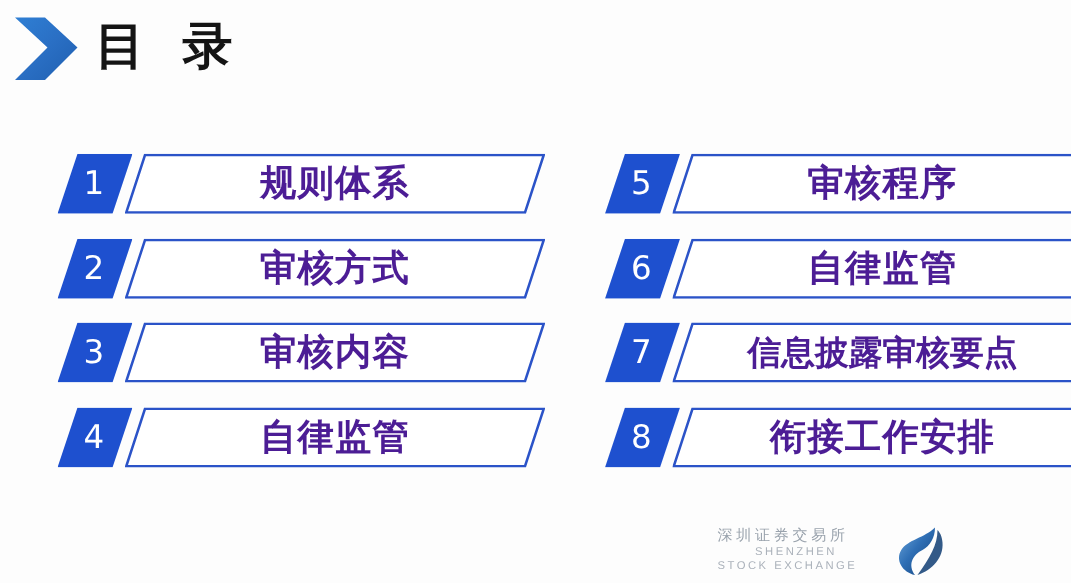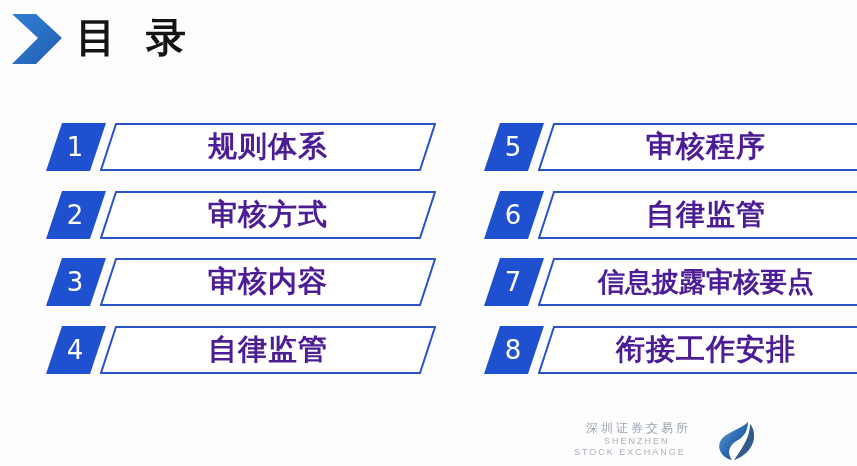--- a/index.html
+++ b/index.html
@@ -154,21 +154,20 @@
   }
   .szse-cn {
     position: absolute;
     left: 10px;
     top: 2px;
     font-size: 12px;
     letter-spacing: 3px;
     color: #9aa3ad;
     white-space: nowrap;
     font-family: "DejaVu Sans", "Liberation Sans", sans-serif;
-    margin-left: 12px;
   }
   .szse-en1 {
     position: absolute;
     left: 40px;
     top: 18px;
     font-size: 9px;
     letter-spacing: 2px;
     color: #aab1ba;
     white-space: nowrap;
     font-family: "Liberation Sans", sans-serif;

